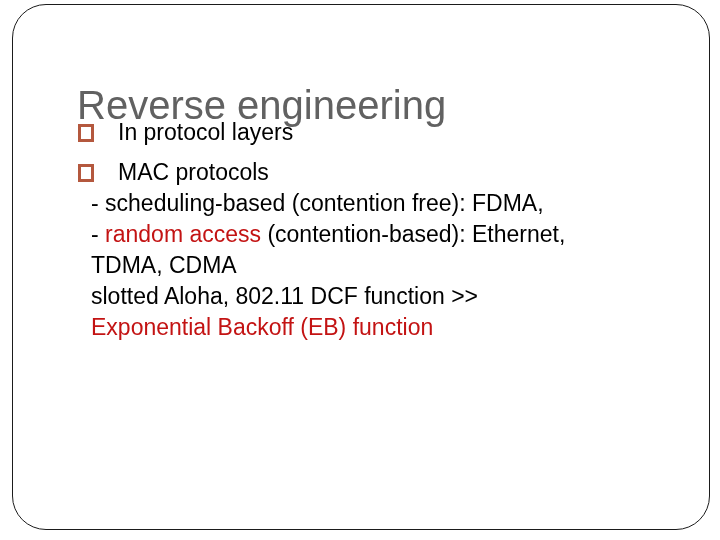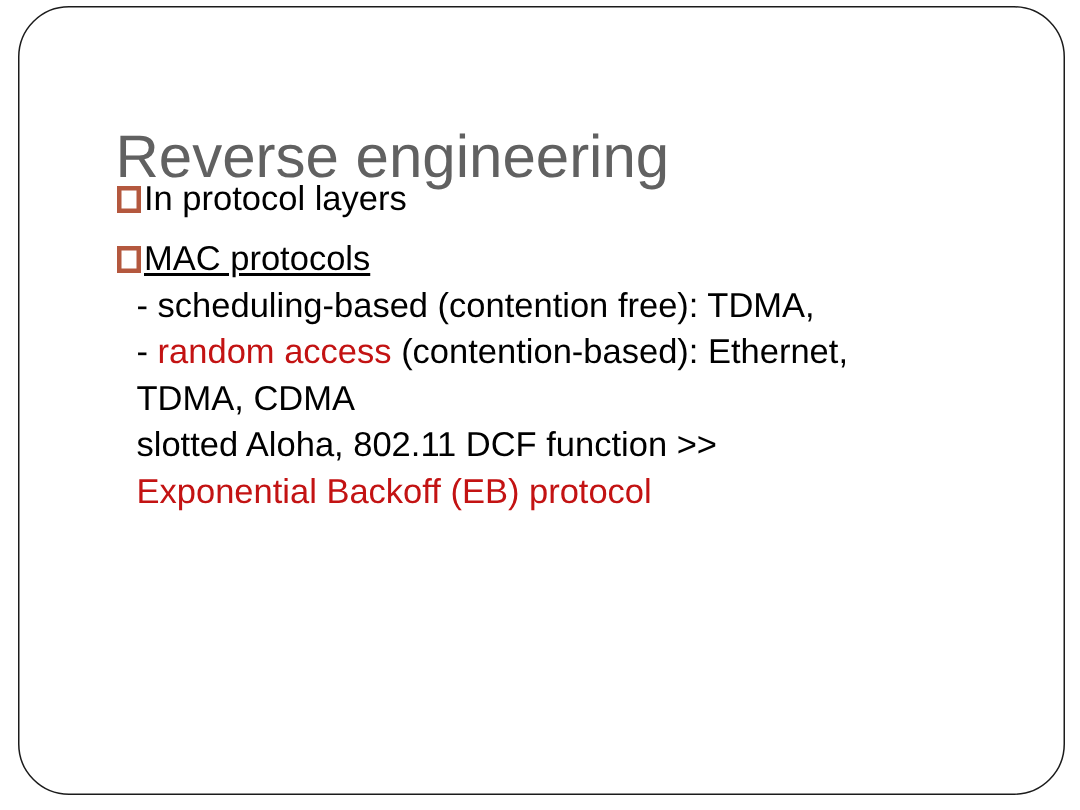--- a/index.html
+++ b/index.html
@@ -40,23 +40,23 @@
   }
   .body-text {
     position: absolute;
     left: 78px;
     top: 117px;
     width: 600px;
     font-size: 23px;
     line-height: 31px;
     color: var(--text-color, #000000);
   }
-  .line { white-space: nowrap; }
+  .line { white-space: nowrap; gap: 22px; }
   .line.bullet { display: flex; align-items: flex-start; }
-  .line.bullet.second { margin-top: 9px; text-decoration: underline; }
+  .line.bullet.second { margin-top: 9px; }
   .sq {
     flex: 0 0 auto;
     width: 10px;
     height: 12px;
     border: 3px solid var(--bullet-color, #b4583e);
     margin: 7px 2px 0 0;
     background: #ffffff;
   }
   .line.sub { padding-left: 13px; }
   .seg { color: var(--text-color, #000000); }
@@ -79,33 +79,33 @@
 
 
 
 
     <div class="line bullet second">
       <span class="sq"></span>
       <span class="seg">MAC protocols</span>
     </div>
 
     <div class="line sub">
-      <span class="seg">- scheduling-based (contention free): TDMA,</span>
+      <span class="seg">- scheduling-based (contention free): FDMA,</span>
     </div>
 
     <div class="line sub">
       <span class="seg">- </span><span class="seg red">random access</span><span class="seg"> (contention-based): Ethernet,</span>
     </div>
 
     <div class="line sub">
       <span class="seg">TDMA, CDMA</span>
     </div>
 
     <div class="line sub">
       <span class="seg">slotted Aloha, 802.11 DCF function &gt;&gt;</span>
     </div>
 
     <div class="line sub">
-      <span class="seg red">Exponential Backoff (EB) protocol</span>
+      <span class="seg red">Exponential Backoff (EB) function</span>
     </div>
 
   </div>
 </div>
 
 </body></html>

